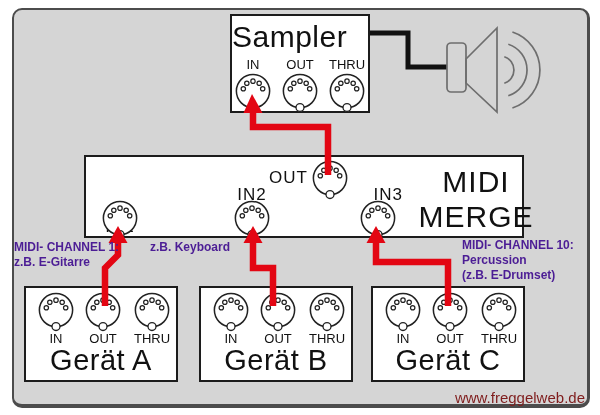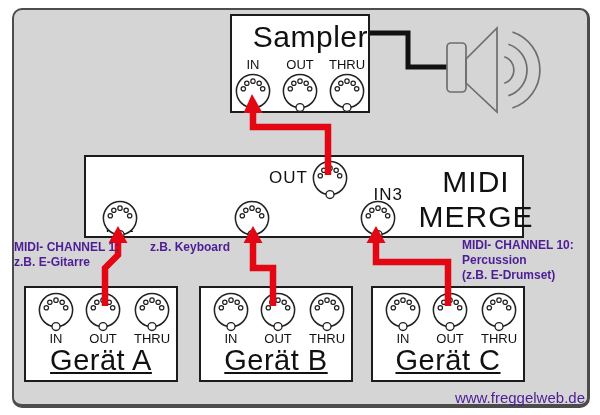--- a/index.html
+++ b/index.html
@@ -3,30 +3,30 @@
 <meta charset="utf-8">
 <style>
   html,body{margin:0;padding:0;background:#fff;}
   #page{position:relative;width:600px;height:415px;background:#ffffff;overflow:hidden;
         font-family:"Liberation Sans",sans-serif;color:#111;}
   #frame{position:absolute;left:12px;top:8px;width:578px;height:400px;background:#d5d5d5;
          border:2px solid #4c4c4c;border-bottom-width:4px;border-right-width:3px;
          border-radius:10px;box-sizing:border-box;}
   .box{position:absolute;background:#ffffff;border:2px solid #1c1c1c;box-sizing:border-box;z-index:2;}
   .din{position:absolute;width:38px;height:42px;z-index:3;}
-  .big-title{position:absolute;width:100%;text-align:right;font-size:30px;letter-spacing:0.5px;}
-  .device-name{position:absolute;width:100%;text-align:center;font-size:29px;top:56px;letter-spacing:0.5px;text-decoration:underline;}
+  .big-title{position:absolute;width:100%;text-align:left;font-size:30px;letter-spacing:0.5px;}
+  .device-name{position:absolute;width:100%;text-align:center;font-size:29px;top:56px;letter-spacing:0.5px;}
   .port-label{position:absolute;width:50px;text-align:center;font-size:13px;}
   .mini-label{position:absolute;font-size:17px;letter-spacing:1px;text-align:center;width:50px;}
   .merge-title{position:absolute;left:300px;top:7px;width:180px;text-align:center;
                font-size:30px;line-height:35px;letter-spacing:1px;}
   .red-label{position:absolute;color:#4c1d95;font-weight:bold;font-size:12px;line-height:15px;
              white-space:nowrap;z-index:5;}
   .footer{position:absolute;left:420px;top:389px;width:165px;text-align:right;
-          font-size:15px;color:#4c1d95;z-index:2;}
+          font-size:15px;color:#7f1d1d;z-index:2;}
   svg.overlay{position:absolute;left:0;top:0;z-index:4;pointer-events:none;}
   .defs{position:absolute;width:0;height:0;}
 </style>
 </head>
 <body>
 
 <svg class="defs">
   <defs>
     <g id="din">
       <circle cx="20" cy="20" r="17.5" fill="#fff" stroke="#222" stroke-width="1.6"></circle>
@@ -58,20 +58,21 @@
         <use href="#din"></use>
       </svg>
   </div>
 
   <div class="box" style="left:84px;top:155px;width:440px;height:83px;">
     <div class="merge-title">
       <div>MIDI</div>
       <div>MERGE</div>
     </div>
     <div class="mini-label" style="left:9px;top:28px;margin-top:32px;">IN1</div>
+    <div class="mini-label" style="left:141px;top:28px;">IN2</div>
     <div class="mini-label" style="left:267px;top:28px;text-align:right;">IN3</div>
     <div class="mini-label" style="left:160px;top:11px;width:62px;text-align:right;">OUT</div>
     <svg class="din" style="left:15px;top:42px;" viewBox="0 0 40 44">
         <use href="#din"></use>
       </svg>
     <svg class="din" style="left:147px;top:42px;" viewBox="0 0 40 44">
         <use href="#din"></use>
       </svg>
     <svg class="din" style="left:273px;top:42px;" viewBox="0 0 40 44">
         <use href="#din"></use>

